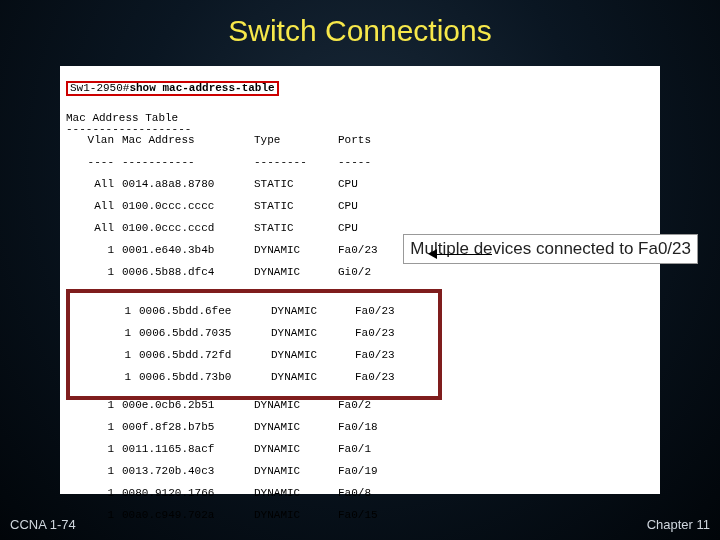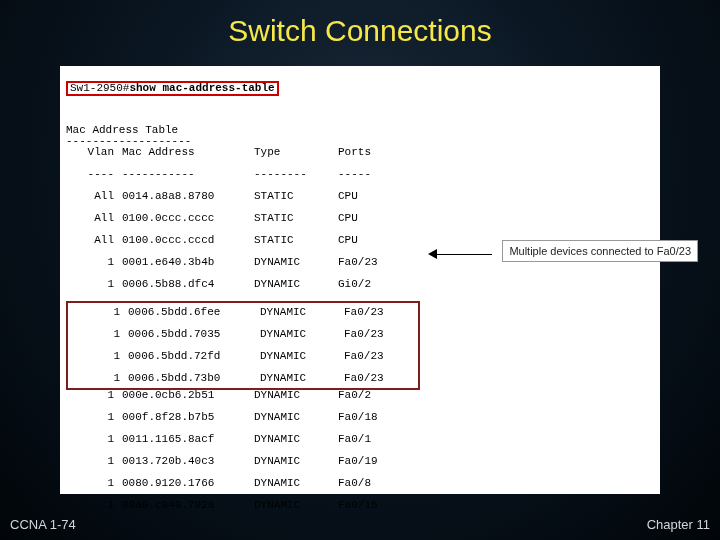--- a/index.html
+++ b/index.html
@@ -1,30 +1,30 @@
 <!DOCTYPE html>
 <html><head>
 <meta charset="utf-8">
 <style>
   html,body{margin:0;padding:0;width:720px;height:540px;overflow:hidden}
   body{background:radial-gradient(ellipse at 50% 30%,#1a2a3a 0%,#0a1622 45%,#010509 100%);font-family:Arial,Helvetica,sans-serif;position:relative}
   .title{color:#f7e84a;font-size:30px;text-align:center;padding:14px 9px 10px;font-weight:400}
   .panel{position:absolute;left:60px;top:66px;width:600px;height:428px;background:#fff}
   .term{font-family:"Courier New",Courier,monospace;font-size:11px;line-height:1.0;color:#000;white-space:pre;padding:4px 6px}
-  .cmdbox{border:2px solid #c00;display:inline-block;padding:0 2px;margin-bottom:18px}
+  .cmdbox{border:2px solid #c00;display:inline-block;padding:0 2px;margin-bottom:6px}
   .prompt{font-weight:400}
   .cmd{font-weight:700}
   .hdr{margin-top:6px}
   .row{display:block}
   .c-vlan{display:inline-block;width:48px;text-align:right;padding-right:8px}
   .c-mac{display:inline-block;width:132px}
   .c-type{display:inline-block;width:84px}
   .c-port{display:inline-block;width:70px}
-  .hl-group{border:2px solid #7f1d1d;display:inline-block;padding:4px}
-  .callout{position:absolute;right:22px;top:240px;background:#fff;border:1px solid #999;padding:4px 6px;font-size:11px;color:#222}
+  .hl-group{border:4px solid #7f1d1d;display:inline-block;padding:13px}
+  .callout{position:absolute;right:22px;top:234px;background:#fff;border:1px solid #999;padding:4px 6px;font-size:17px;color:#222}
   .arrow-line{position:absolute;right:228px;top:254px;width:56px;height:0;border-top:1.5px solid #000}
   .arrow-head{position:absolute;right:283px;top:249px;width:0;height:0;border-top:5px solid transparent;border-bottom:5px solid transparent;border-right:9px solid #000}
   .footer-left{position:absolute;left:10px;bottom:8px;color:#cfd6dd;font-size:13px}
   .footer-right{position:absolute;right:10px;bottom:8px;color:#cfd6dd;font-size:13px}
 </style>
 </head>
 <body>
 
 <div class="title">Switch Connections</div>
 

